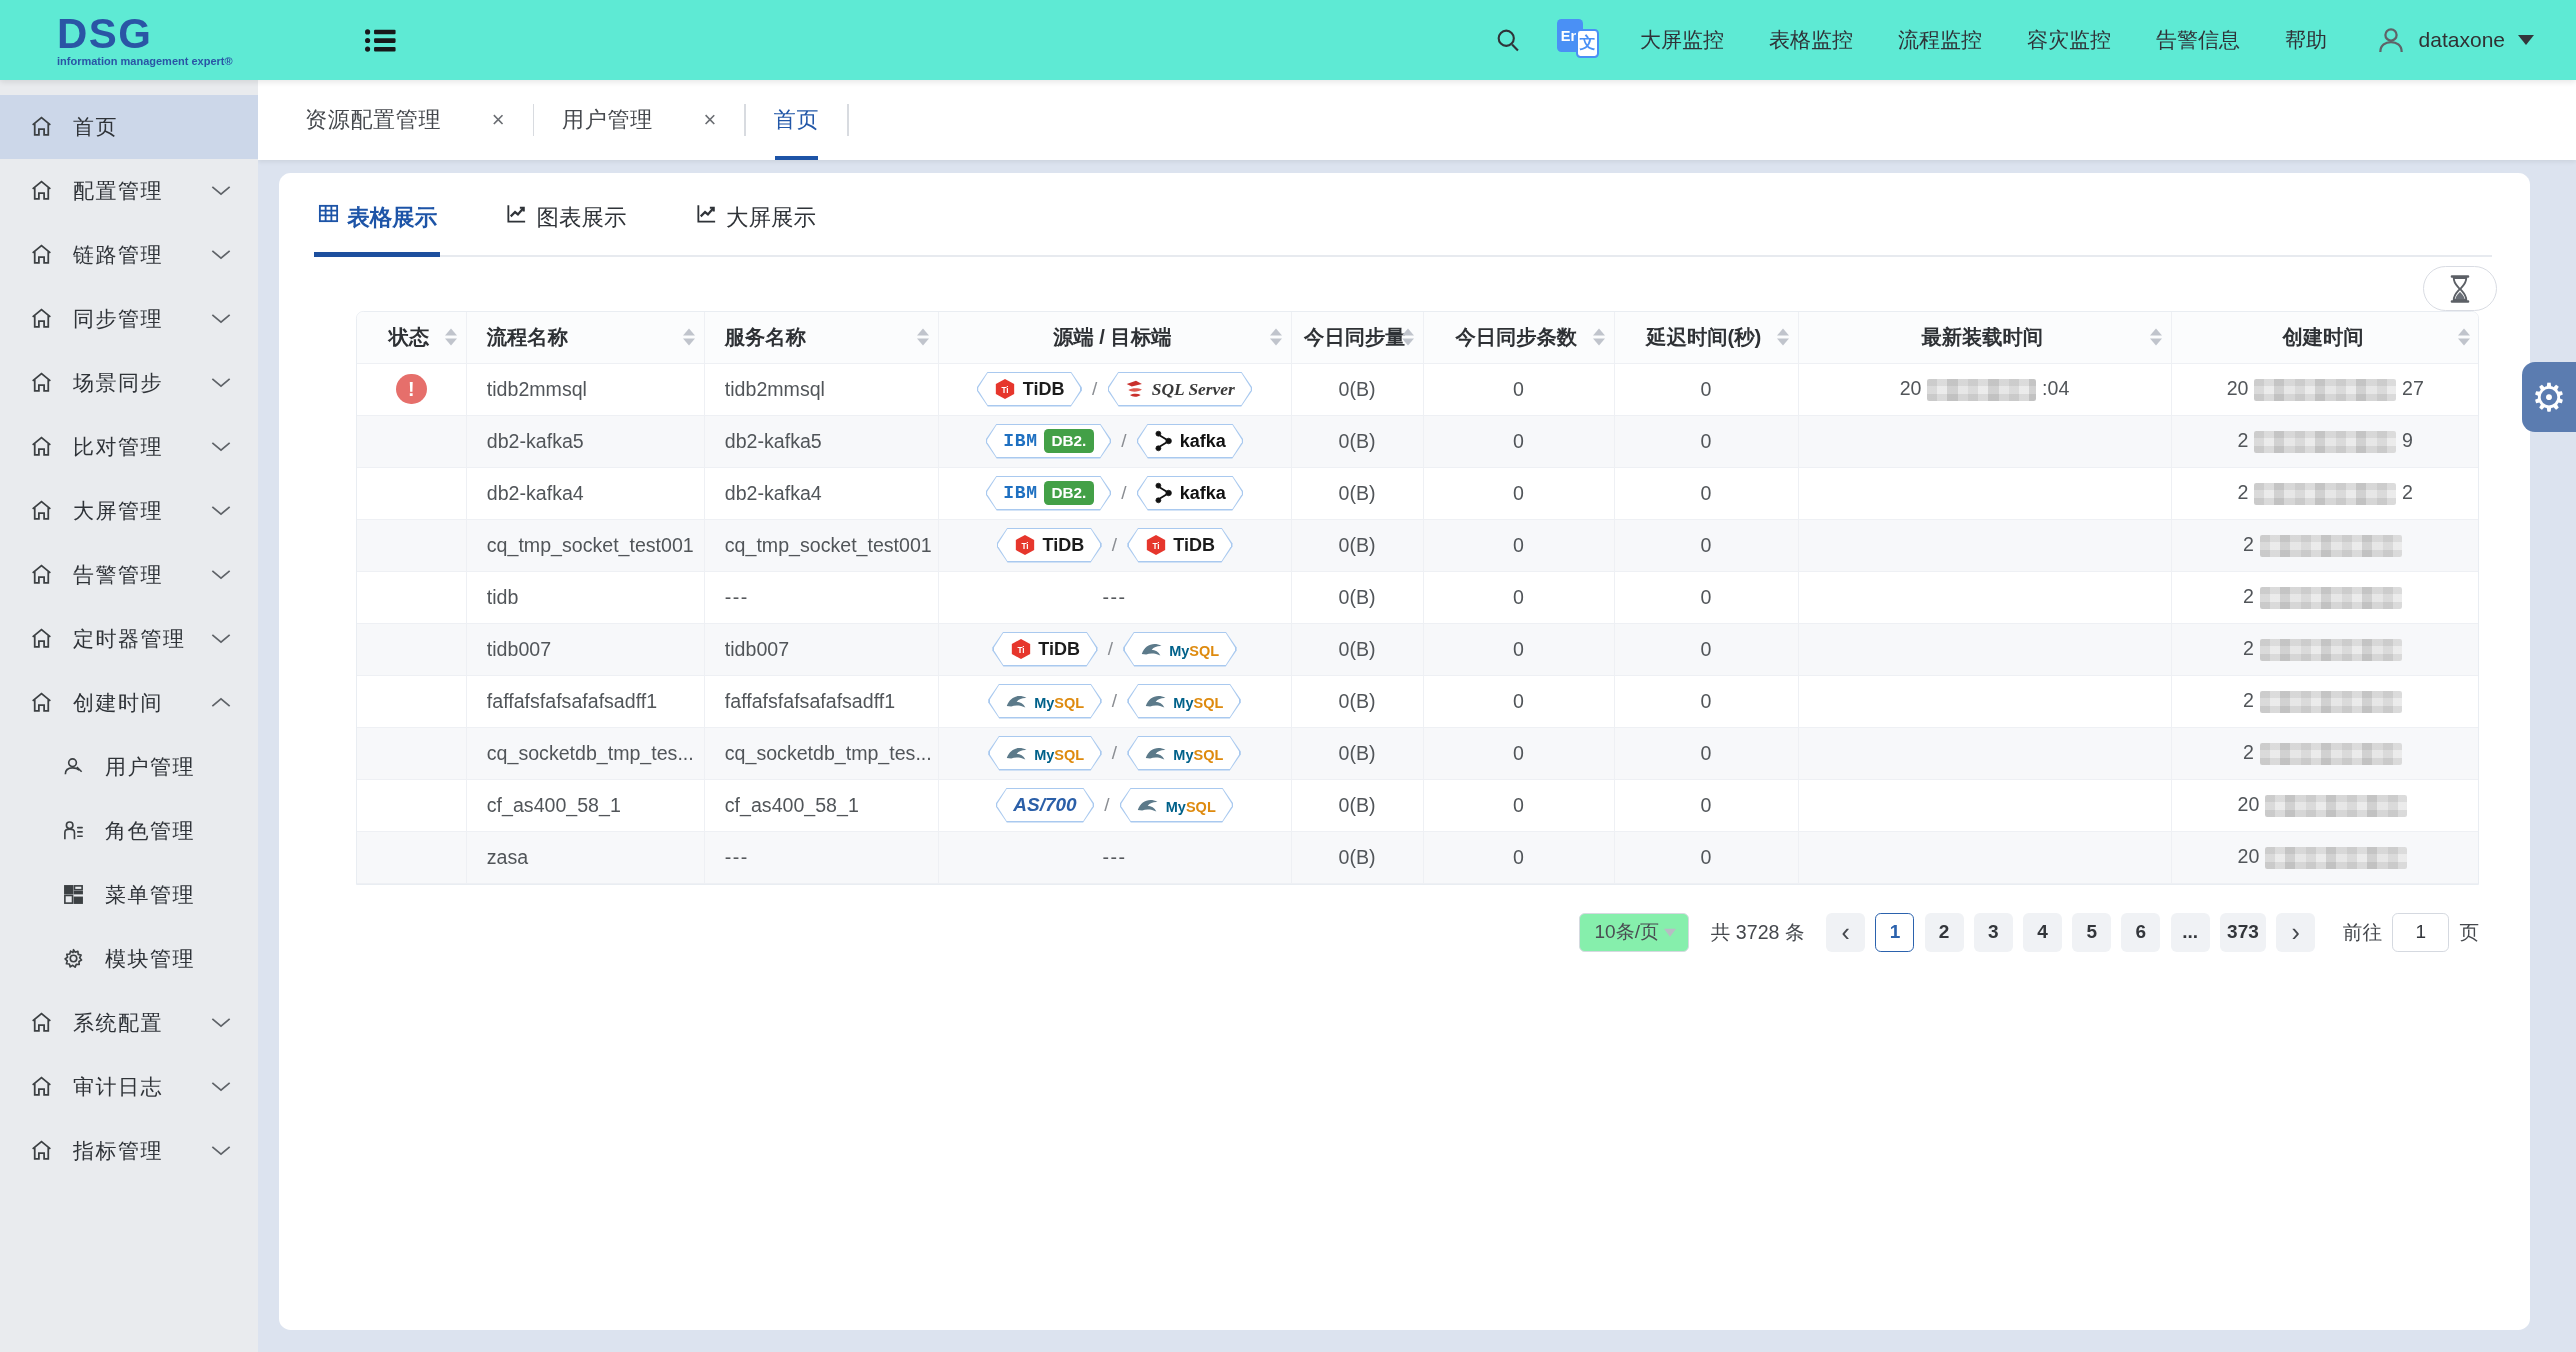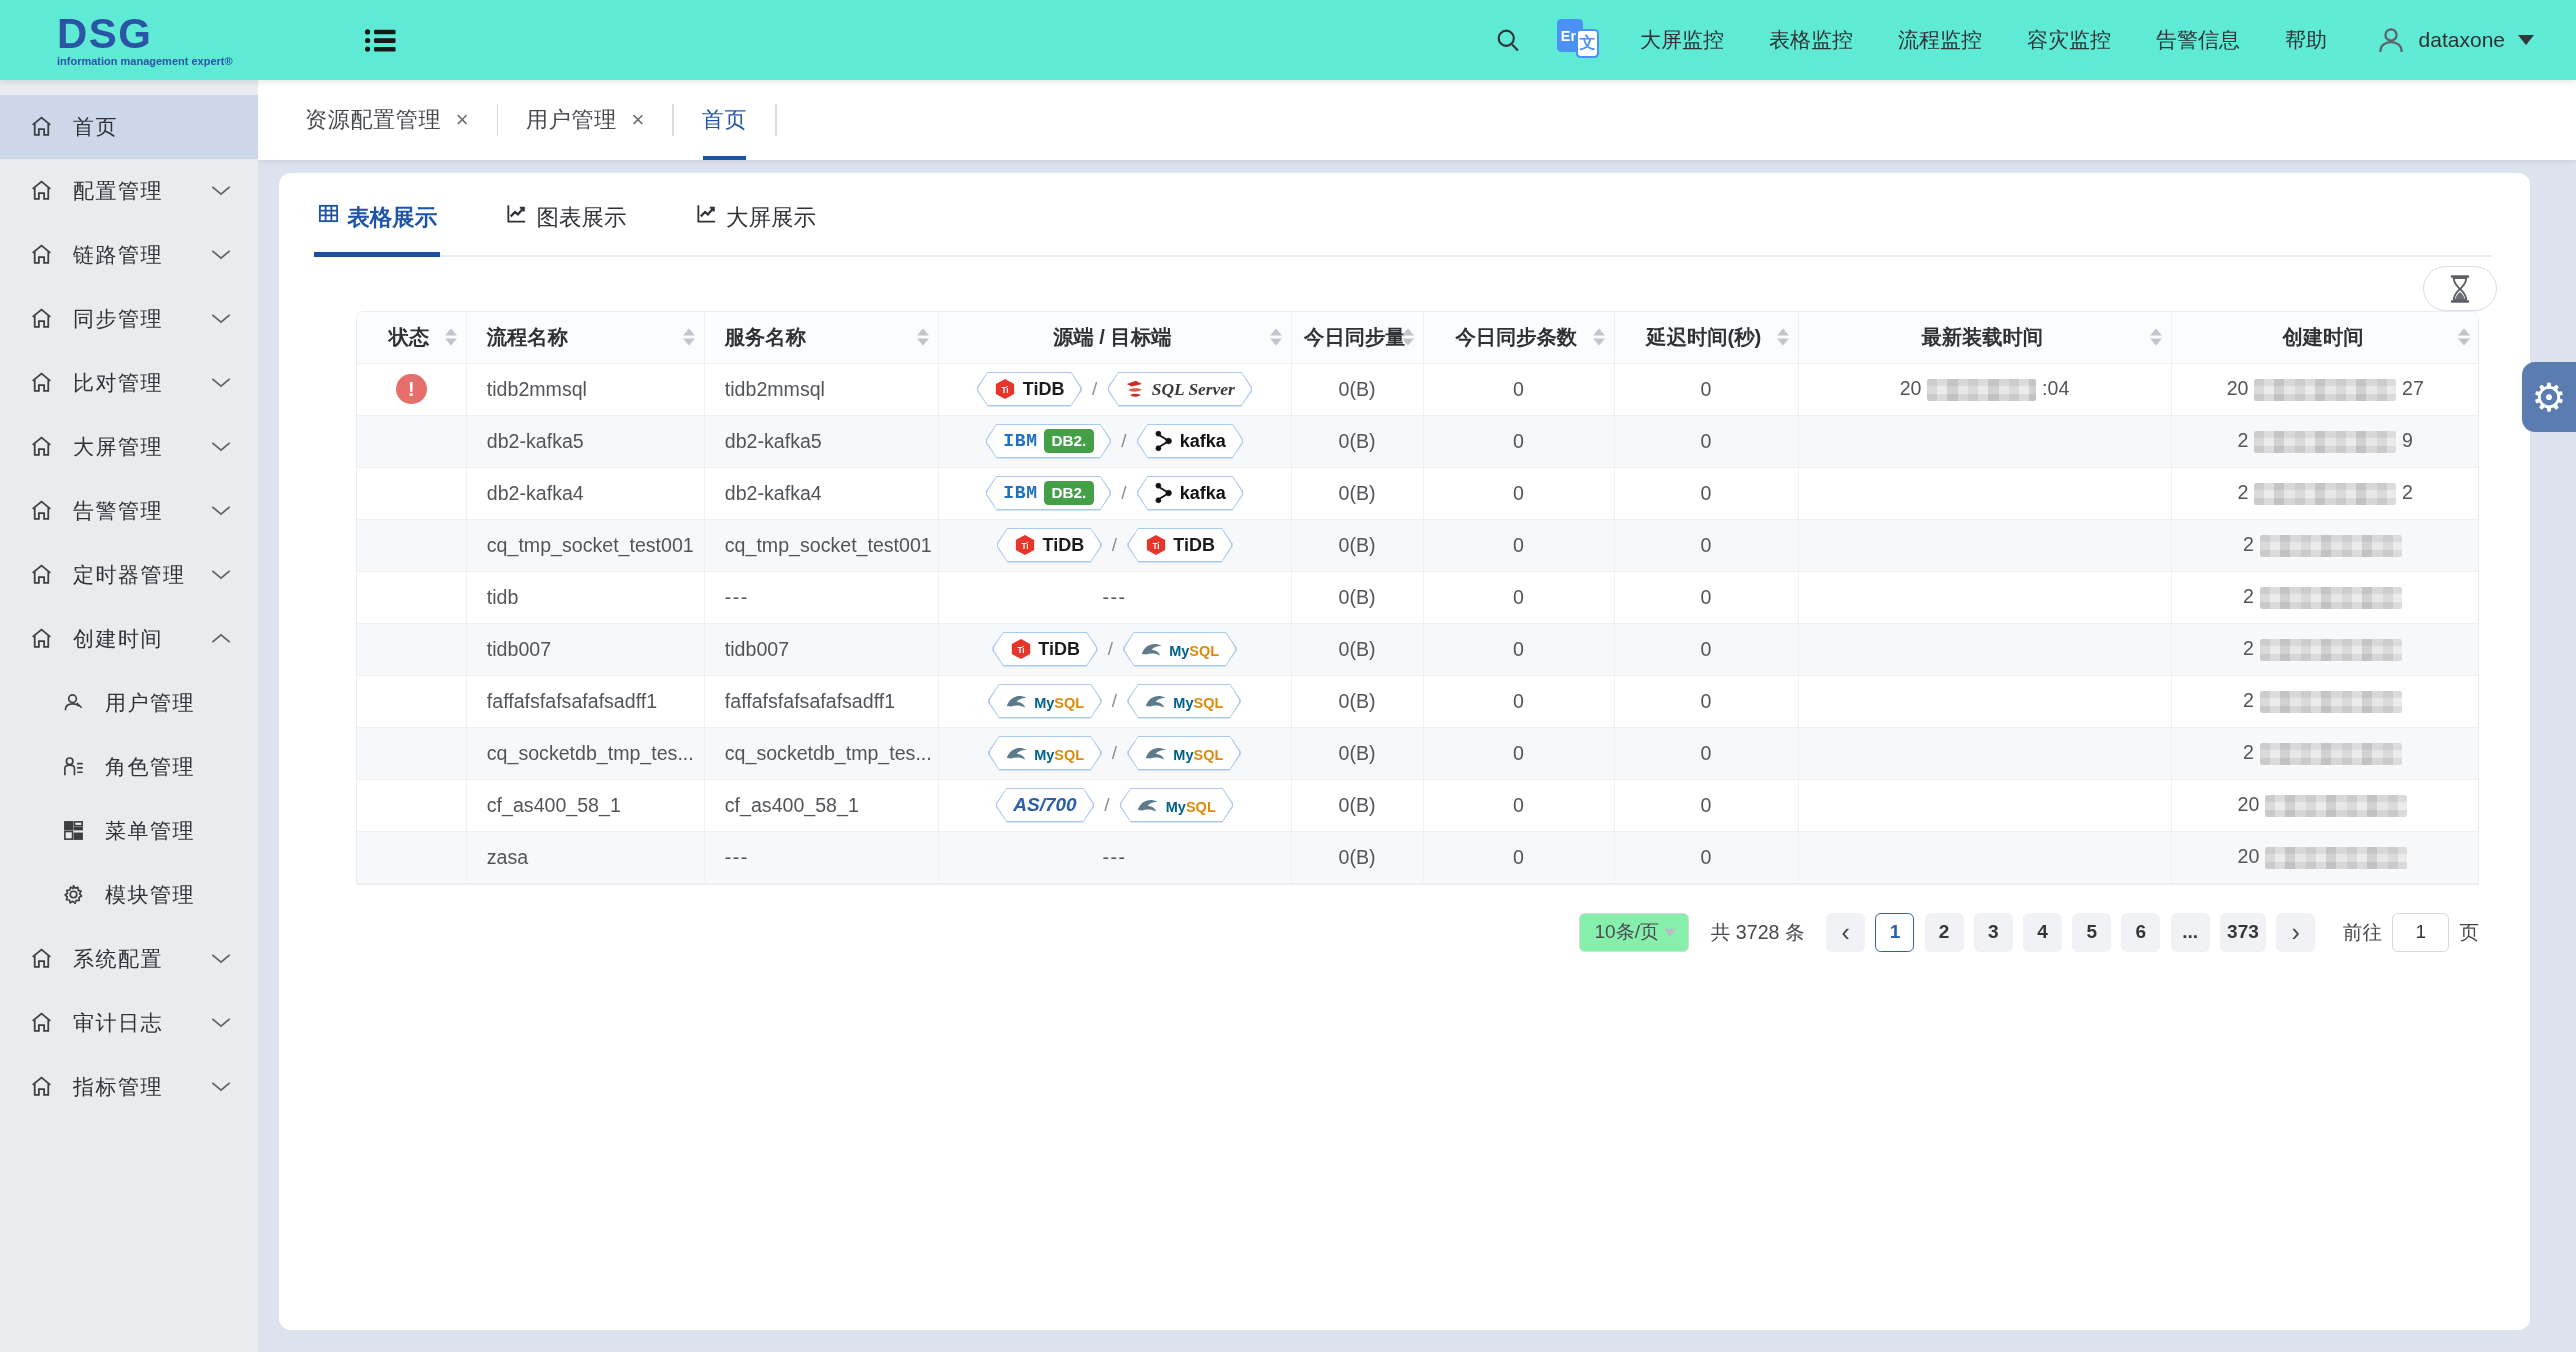--- a/index.html
+++ b/index.html
@@ -31,21 +31,21 @@
   .side-item { height:64px; display:flex; align-items:center; position:relative; cursor:pointer; }
   .side-item.active { background:#ccd7e9; }
   .side-item .s-icon { margin-left:28px; display:flex; width:26px; justify-content:center; }
   .side-item .s-label { font-size:21px; color:#2f3338; margin-left:19px; letter-spacing:1.5px; }
   .side-item .s-chevron { position:absolute; right:26px; display:flex; }
   .side-item.child .s-icon { margin-left:60px; }
 
   
   .tab-strip { position:absolute; top:80px; left:258px; right:0; height:80px; background:#ffffff;
     display:flex; align-items:stretch; box-shadow:0 2.2px 4.4px rgba(0,0,0,.07); z-index:10; padding-left:47px; }
-  .strip-tab { display:flex; align-items:center; position:relative; cursor:pointer; }
+  .strip-tab { display:flex; align-items:center; position:relative; cursor:pointer;gap:36px; }
   .strip-label { font-size:22px; color:#45484d; letter-spacing:0.7px; }
   .strip-tab.active .strip-label { color:#2257a8; }
   .strip-close { font-size:22px; color:#6a6d72; margin-left:14.5px; }
   .strip-tab.active::after { content:""; position:absolute; bottom:0; left:1.5px; right:1.5px; height:4.4px; background:#1d54a7; }
   .strip-divider { width:1.5px; background:#d8dbe0; height:32px; align-self:center; margin:0 28px; }
 
   
   .card { position:absolute; left:279px; top:173px; width:2251px; bottom:22px; background:#fff; border-radius:11.6px; z-index:5; }
 
   .view-tabs { position:relative; margin:29px 38px 0 38px; display:flex; gap:67px; border-bottom:2.2px solid #e7eaef; padding-bottom:22px; }
@@ -205,20 +205,34 @@
       </span>
     </div>
     <div class="side-item">
       <span class="s-icon">
         <svg width="25" height="25" viewBox="0 0 24 24" fill="none" stroke="#3c4043" stroke-width="1.7">
           <path d="M3.5 10.5 L12 3.5 L20.5 10.5"></path>
           <path d="M5.5 9.2 V20 H9.5 V14.5 H14.5 V20 H18.5 V9.2"></path>
         </svg>
       </span>
       <span class="s-label">同步管理</span>
+      <span class="s-chevron">
+        <svg width="22" height="13" viewBox="0 0 30 18" fill="none" stroke="#5f6368" stroke-width="2.4">
+          <path d="M3 4 L15 14 L27 4"></path>
+        </svg>
+      </span>
+    </div>
+    <div class="side-item">
+      <span class="s-icon">
+        <svg width="25" height="25" viewBox="0 0 24 24" fill="none" stroke="#3c4043" stroke-width="1.7">
+          <path d="M3.5 10.5 L12 3.5 L20.5 10.5"></path>
+          <path d="M5.5 9.2 V20 H9.5 V14.5 H14.5 V20 H18.5 V9.2"></path>
+        </svg>
+      </span>
+      <span class="s-label">场景同步</span>
       <span class="s-chevron">
         <svg width="22" height="13" viewBox="0 0 30 18" fill="none" stroke="#5f6368" stroke-width="2.4">
           <path d="M3 4 L15 14 L27 4"></path>
         </svg>
       </span>
     </div>
     <div class="side-item">
       <span class="s-icon">
         <svg width="25" height="25" viewBox="0 0 24 24" fill="none" stroke="#3c4043" stroke-width="1.7">
           <path d="M3.5 10.5 L12 3.5 L20.5 10.5"></path>

